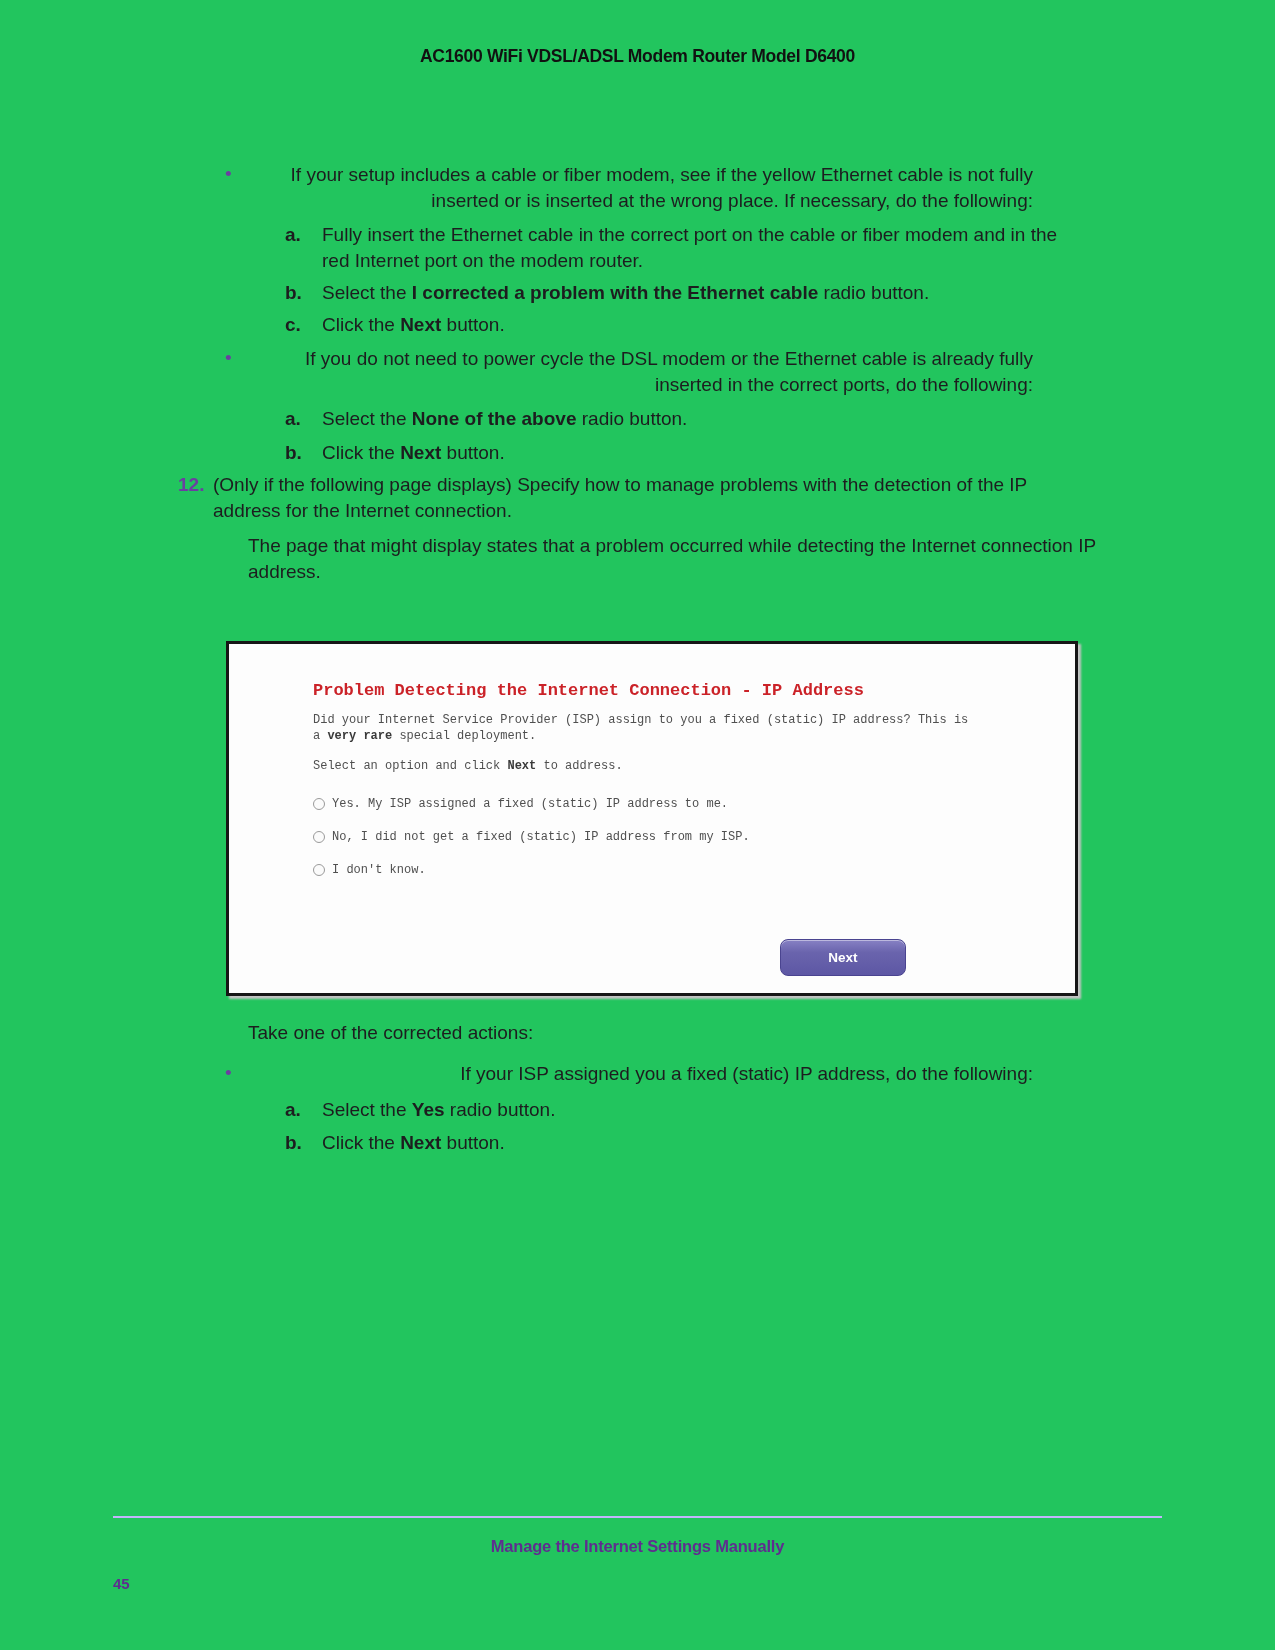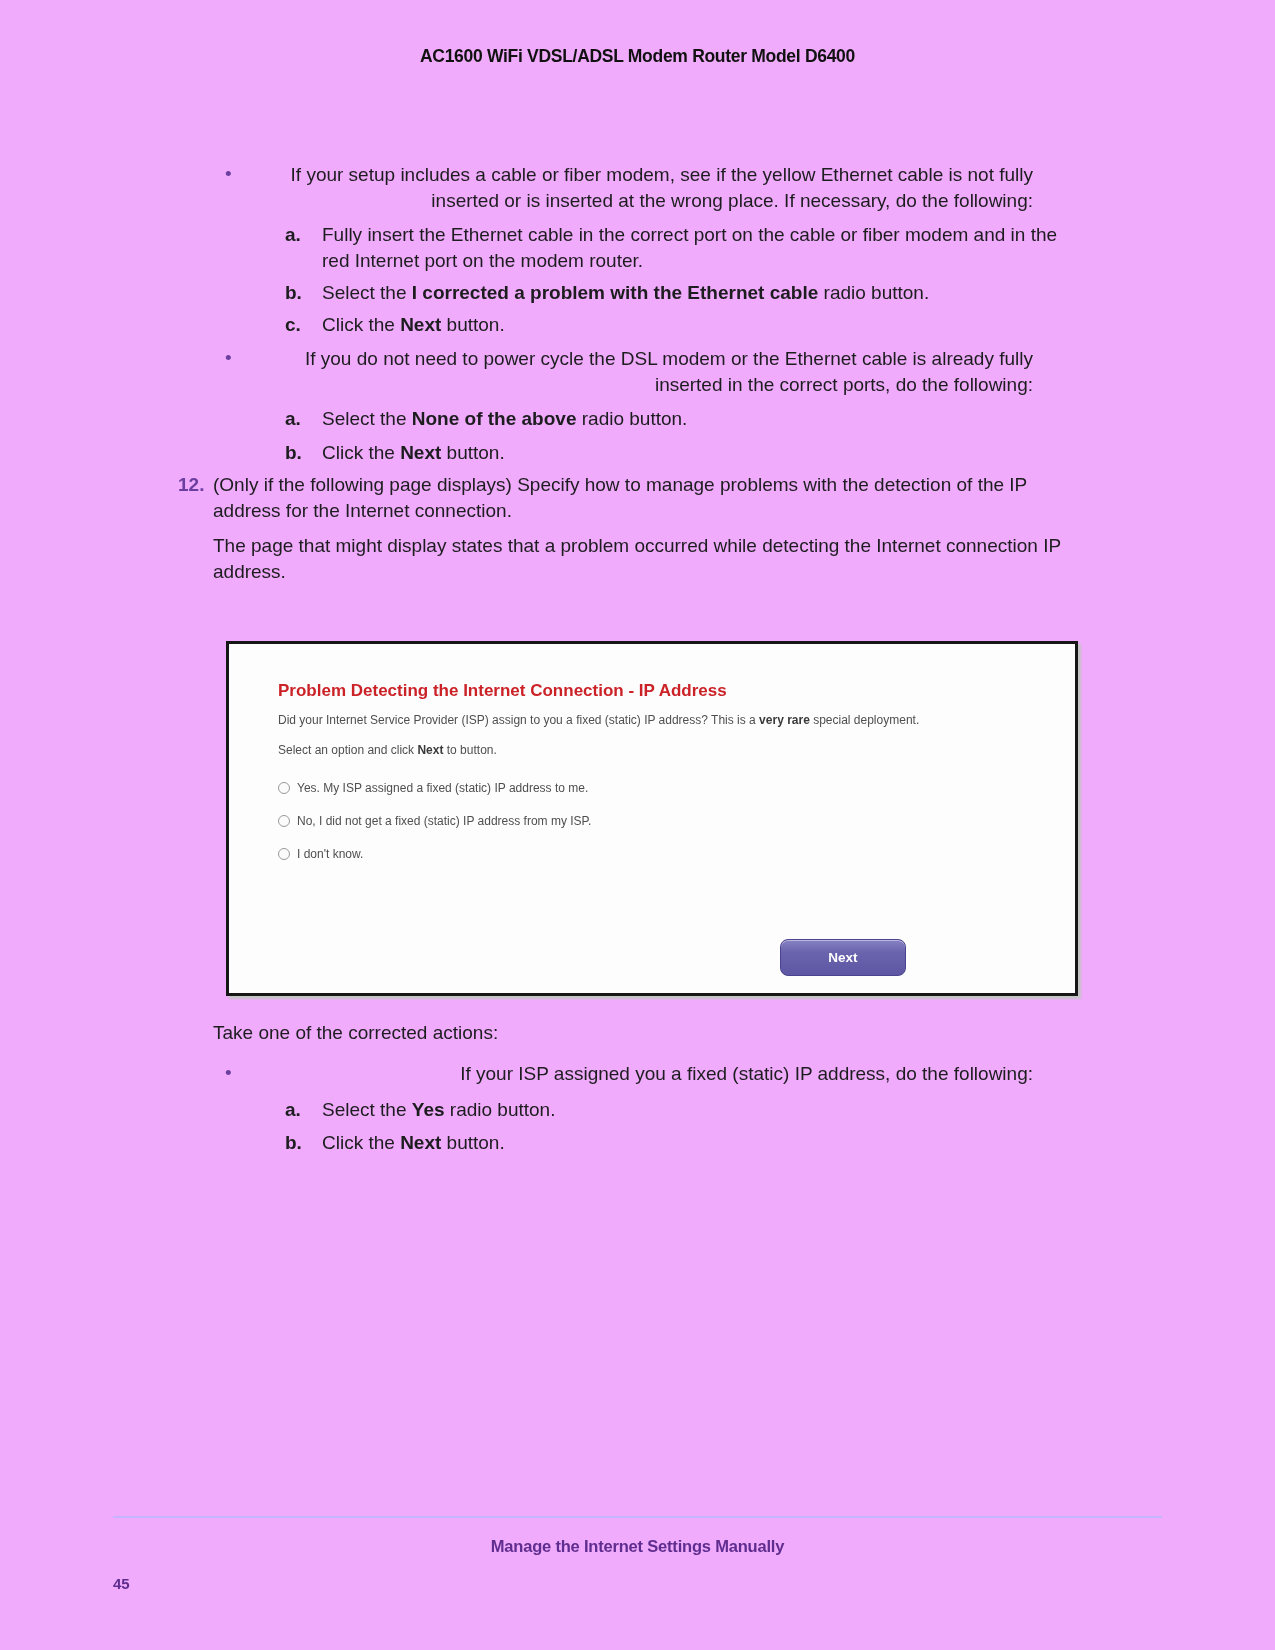--- a/index.html
+++ b/index.html
@@ -1,18 +1,18 @@
 <!DOCTYPE html>
 <html><head>
 <meta charset="utf-8">
 <style>
   * { margin:0; padding:0; box-sizing:border-box; }
   html,body { background:#ffffff; }
   .page {
-    position:relative; width:1275px; height:1650px; background:#f0abfc;
+    position:relative; width:1275px; height:1650px; background:#22c55e;
     font-family:"Liberation Sans", sans-serif; color:#1d1d1f; overflow:hidden;
   }
 
   
   .doc-header {
     position:absolute; top:46px; left:0; width:100%;
     text-align:center; font-weight:bold; font-size:17.5px; letter-spacing:-0.3px; color:#111;
   }
 
   
@@ -25,39 +25,39 @@
   .btext { width:780px;text-align:right; }
 
   .letter-row { display:flex; margin-left:72px; }
   .letter-row .ltr { width:37px; font-weight:bold; flex:none; }
   .letter-row .ltext { width:740px; }
 
   .step-row { display:flex; margin-left:-35px; }
   .step-row .num { width:35px; font-weight:bold; color:#6b3fa0; flex:none; }
   .step-row .stext { width:851px; }
 
-  .plain-para { width:851px; }
+  .plain-para { width:851px;margin-left:35px; }
 
   .mt-a { margin-top:8px; }
   .mt-b { margin-top:6px; }
   .mt-c { margin-top:8px; }
   .mt-step { margin-top:6px; }
   .mt-para { margin-top:9px; }
   .mt-take { margin-top:24px; }
   .mt-bul3 { margin-top:15px; }
   .mt-a3 { margin-top:10px; }
   .mt-b3 { margin-top:7px; }
 
   
   .shot {
     position:relative; margin-top:56px; margin-left:13px;
     width:852px; height:355px; background:#fdfdfd;
     border:3px solid #161616; box-shadow:3px 3px 2px #c4c4c4;
   }
-  .shot-inner { padding:37px 60px 0 49px; }
+  .shot-inner { padding:37px 60px 0 84px;font-family:Liberation Mono, monospace; }
   .shot-title { color:#cb2228; font-size:17px; font-weight:bold; line-height:20px; }
   .shot-q { margin-top:11px; font-size:12px; line-height:16px; color:#4f4f4f; max-width:665px; }
   .shot-q b { color:#3a3a3a; }
   .shot-sel { margin-top:14px; font-size:12px; line-height:16px; color:#4f4f4f; }
   .shot-sel b { color:#3a3a3a; }
   .opt { margin-top:17px; font-size:12px; line-height:16px; color:#4f4f4f; display:flex; align-items:center;text-align:right; }
   .opt-first { margin-top:22px; }
   .radio {
     width:12px; height:12px; border:1px solid #9a9a9a; border-radius:50%;
     background:#fbfbfb; margin-right:7px; flex:none; display:inline-block;
@@ -129,21 +129,21 @@
       <span class="num">12.</span>
       <div class="stext">(Only if the following page displays) Specify how to manage problems with the detection of the IP address for the Internet connection.</div>
     </div>
 
     <div class="plain-para mt-para">The page that might display states that a problem occurred while detecting the Internet connection IP address.</div>
 
     <div class="shot">
       <div class="shot-inner">
         <div class="shot-title">Problem Detecting the Internet Connection - IP Address</div>
         <p class="shot-q"><span>Did your Internet Service Provider (ISP) assign to you a fixed (static) IP address? This is a </span><b>very rare</b><span> special deployment.</span></p>
-        <p class="shot-sel"><span>Select an option and click </span><b>Next</b><span> to button.</span></p>
+        <p class="shot-sel"><span>Select an option and click </span><b>Next</b><span> to address.</span></p>
 
         <div class="opt opt-first">
           <span class="radio"></span>
           <span>Yes. My ISP assigned a fixed (static) IP address to me.</span>
         </div>
         <div class="opt">
           <span class="radio"></span>
           <span>No, I did not get a fixed (static) IP address from my ISP.</span>
         </div>
         <div class="opt">

